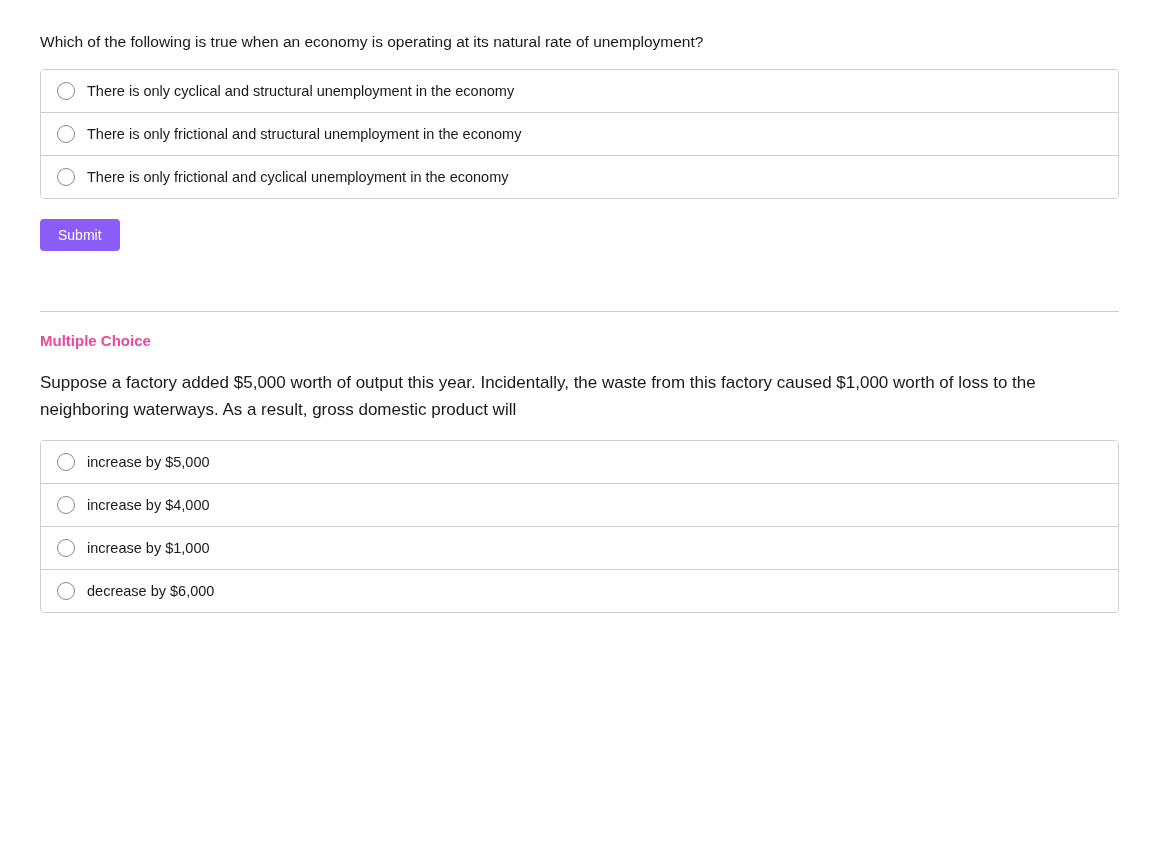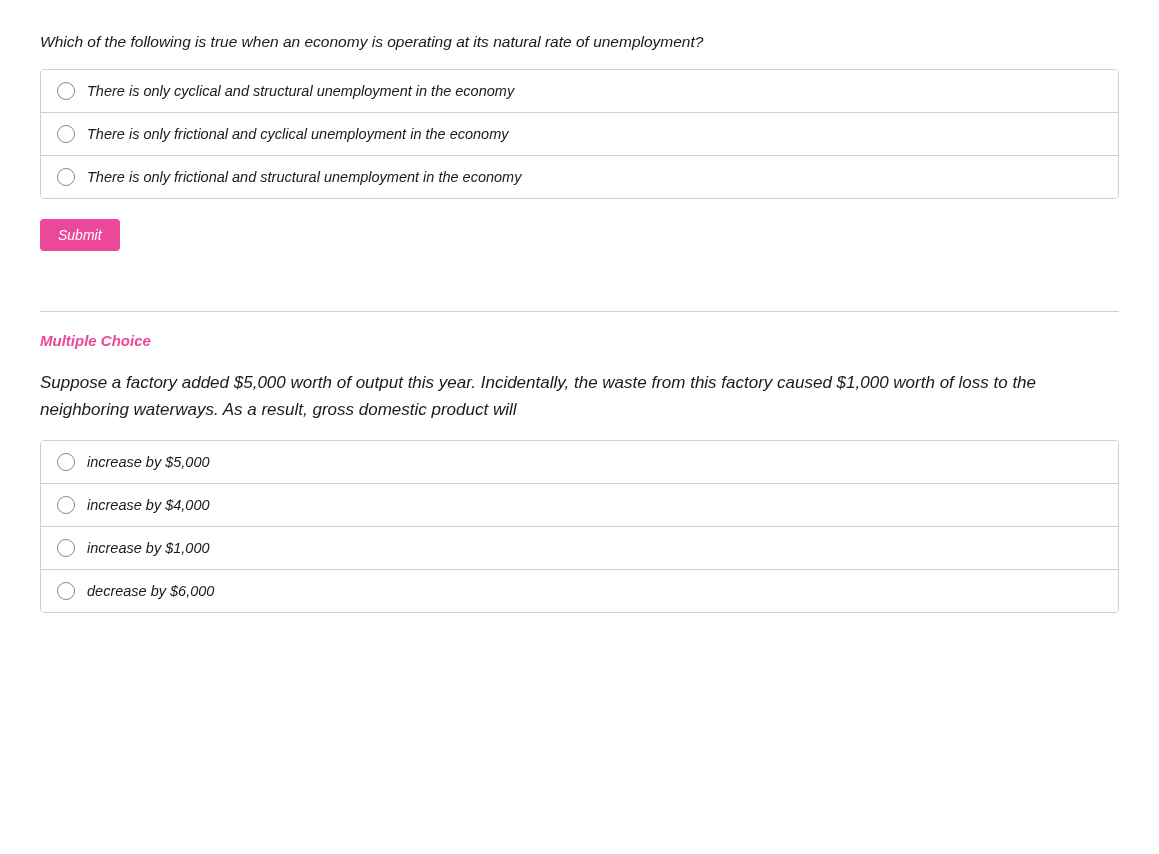--- a/index.html
+++ b/index.html
@@ -1,19 +1,18 @@
 <!DOCTYPE html>
 <html><head>
   <meta charset="utf-8">
   <style>
     * {
       box-sizing: border-box;
       margin: 0;
       padding: 0;
-      font-style: italic;
     }
 
     body {
       font-family: -apple-system, BlinkMacSystemFont, 'Segoe UI', Arial, sans-serif;
       font-size: 15px;
       color: #1a1a1a;
       background: #fff;
       padding: 30px 40px;
       max-width: 1159px;
     }
@@ -60,21 +59,21 @@
       background: #fff;
     }
 
     .option-label {
       font-size: 14.5px;
       color: #1a1a1a;
     }
 
     .submit-btn {
       display: inline-block;
-      background: #ec4899;
+      background: #8b5cf6;
       color: #fff;
       border: none;
       border-radius: 4px;
       padding: 8px 18px;
       font-size: 14px;
       cursor: pointer;
       margin-top: 20px;
       margin-bottom: 30px;
     }
 
@@ -104,25 +103,25 @@
 <div class="question-block">
   <p class="question-text">Which of the following is true when an economy is operating at its natural rate of unemployment?</p>
 
   <div class="options-list">
     <div class="option-item">
       <div class="radio-circle"></div>
       <span class="option-label">There is only cyclical and structural unemployment in the economy</span>
     </div>
     <div class="option-item">
       <div class="radio-circle"></div>
-      <span class="option-label">There is only frictional and cyclical unemployment in the economy</span>
+      <span class="option-label">There is only frictional and structural unemployment in the economy</span>
     </div>
     <div class="option-item">
       <div class="radio-circle"></div>
-      <span class="option-label">There is only frictional and structural unemployment in the economy</span>
+      <span class="option-label">There is only frictional and cyclical unemployment in the economy</span>
     </div>
   </div>
 
   <button class="submit-btn">Submit</button>
 </div>
 
 <hr class="divider">
 
 <div class="section-label">Multiple Choice</div>
 

